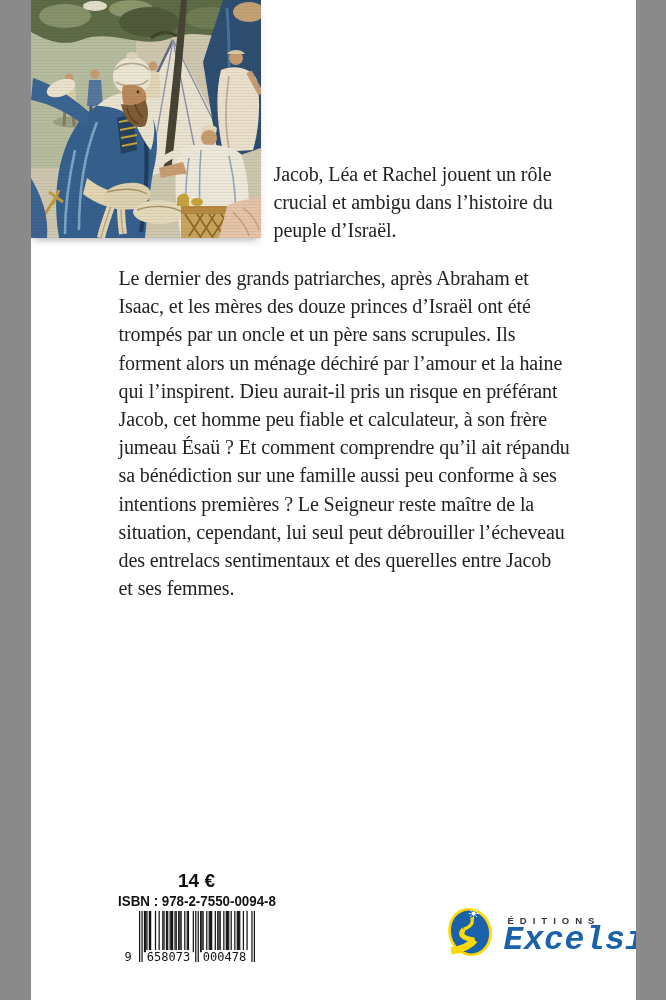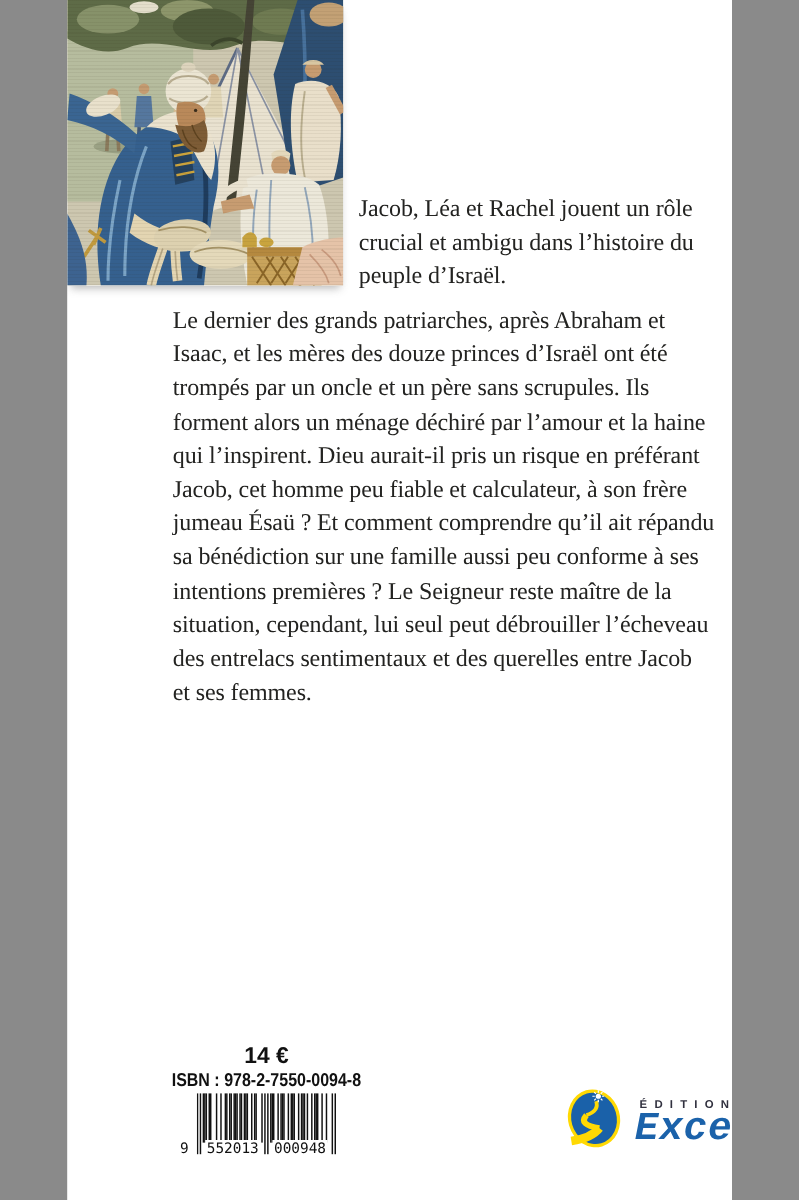--- a/index.html
+++ b/index.html
@@ -1,38 +1,38 @@
 <!DOCTYPE html>
 <html><head>
 <meta charset="utf-8">
 <style>
   html,body{margin:0;padding:0;}
   body{background:#8a8a8a;font-family:"Liberation Sans",sans-serif;}
   .page{
-    position:relative;width:554px;height:1000px;background:#ffffff;
+    position:relative;width:605px;height:1000px;background:#ffffff;
     margin:0 auto;overflow:hidden;
   }
   
   .cover-art{
     position:absolute;left:0;top:0;width:230px;height:238px;margin:0;
     box-shadow:0 5px 7px -3px rgba(70,70,70,.4);
   }
   .cover-art svg{display:block;width:230px;height:238px;}
   .weave{
     position:absolute;inset:0;pointer-events:none;
     background:repeating-linear-gradient(0deg,rgba(40,30,10,.06) 0 1px,transparent 1px 3px);
   }
   
   .copy{
     position:absolute;margin:0;white-space:pre-line;
     font-family:"Liberation Serif",serif;font-size:20px;line-height:28.2px;
     letter-spacing:-0.1px;color:#232321;
   }
   .intro{left:243px;top:160px;}
-  .para1{left:88px;top:253px;}
+  .para1{left:88px;top:264px;}
   .para2{left:88px;top:582px;}
   
   .price{
     position:absolute;left:93px;top:870px;width:146px;text-align:center;
     font:700 19px "Liberation Sans",sans-serif;color:#111;
   }
   .isbn{
     position:absolute;left:59px;top:892px;width:214px;text-align:center;
     font:700 15.5px "Liberation Sans",sans-serif;color:#111;
     transform:scaleX(.86);transform-origin:center;white-space:nowrap;
@@ -226,22 +226,22 @@
         <rect x="80" y="0" width="1" height="42" fill="#111111"></rect>
         <rect x="81" y="0" width="1" height="42" fill="#111111"></rect>
         <rect x="82" y="0" width="1" height="42" fill="#111111"></rect>
         <rect x="85" y="0" width="1" height="42" fill="#111111"></rect>
         <rect x="88" y="0" width="1" height="42" fill="#111111"></rect>
         <rect x="92" y="0" width="1" height="52" fill="#111111"></rect>
         <rect x="94" y="0" width="1" height="52" fill="#111111"></rect>
       </svg>
     <div class="bc-digits">
       <span class="d0">9</span>
-      <span class="d1">552013</span>
-      <span class="d2">000948</span>
+      <span class="d1">658073</span>
+      <span class="d2">000478</span>
     </div>
   </div>
 
   <div class="publisher">
     <svg class="logo-mark" viewBox="0 0 60 58">
       <g transform="rotate(-16 30 29)">
         <ellipse cx="30" cy="29" rx="24" ry="27" fill="#ffd903"></ellipse>
         <ellipse cx="30" cy="29" rx="21" ry="24" fill="#1a61a9"></ellipse>
       </g>
       <path d="M9,50 Q28,47 35,38" fill="none" stroke-width="8" stroke="#ffd903"></path>

